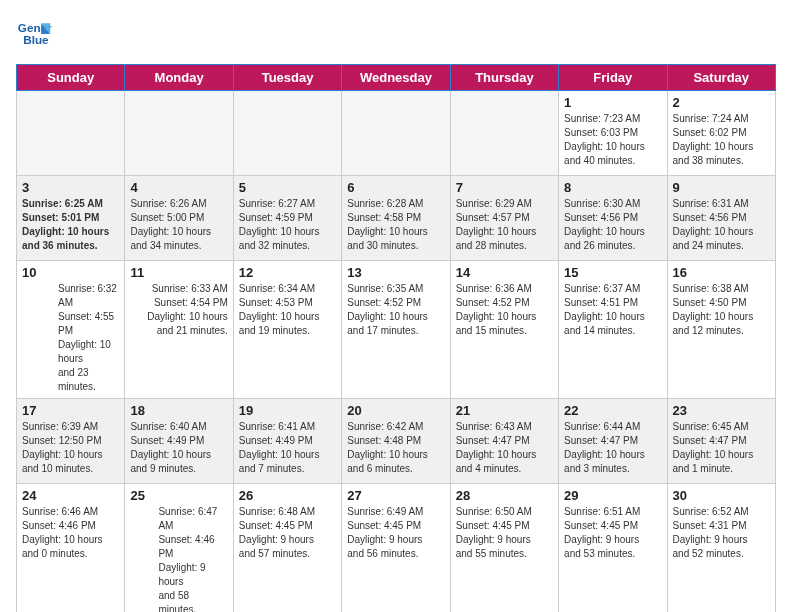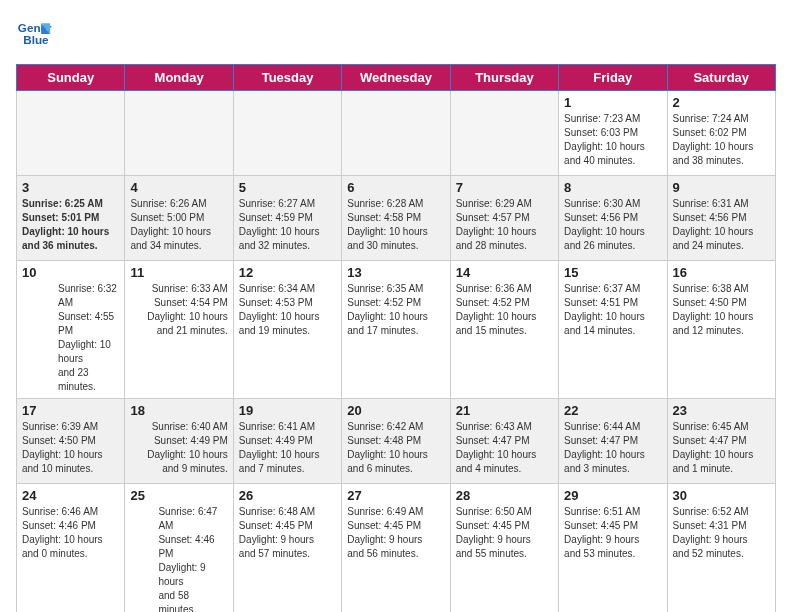--- a/index.html
+++ b/index.html
@@ -229,27 +229,27 @@
           <div class="day-info" style="white-space: pre-line;">Sunrise: 6:38 AM
 Sunset: 4:50 PM
 Daylight: 10 hours
 and 12 minutes.</div>
         </td>
       </tr>
       <tr>
         <td class="shaded">
           <span class="day-num">17</span>
           <div class="day-info" style="white-space: pre-line;">Sunrise: 6:39 AM
-Sunset: 4:50 PM
+Sunset: 12:50 PM
 Daylight: 10 hours
 and 10 minutes.</div>
         </td>
         <td class="shaded">
           <span class="day-num">18</span>
-          <div class="day-info" style="white-space: pre-line; text-align: right;">Sunrise: 6:40 AM
+          <div class="day-info" style="white-space: pre-line;">Sunrise: 6:40 AM
 Sunset: 4:49 PM
 Daylight: 10 hours
 and 9 minutes.</div>
         </td>
         <td class="shaded">
           <span class="day-num">19</span>
           <div class="day-info" style="white-space: pre-line;">Sunrise: 6:41 AM
 Sunset: 4:49 PM
 Daylight: 10 hours
 and 7 minutes.</div>

